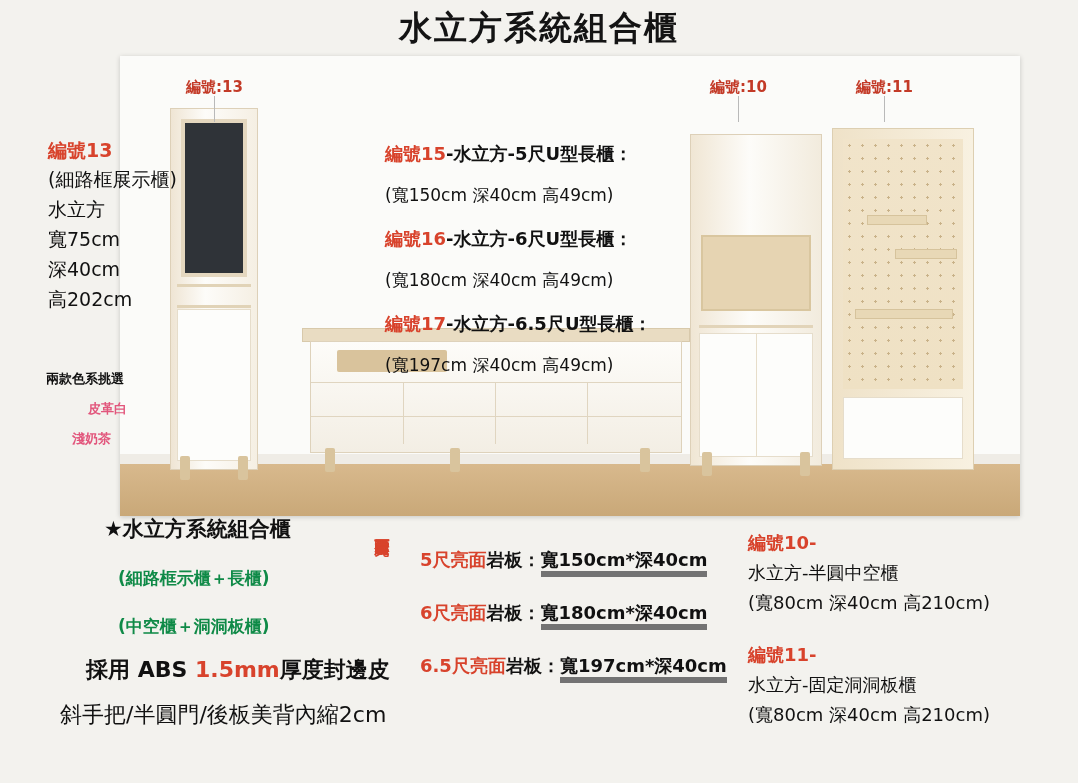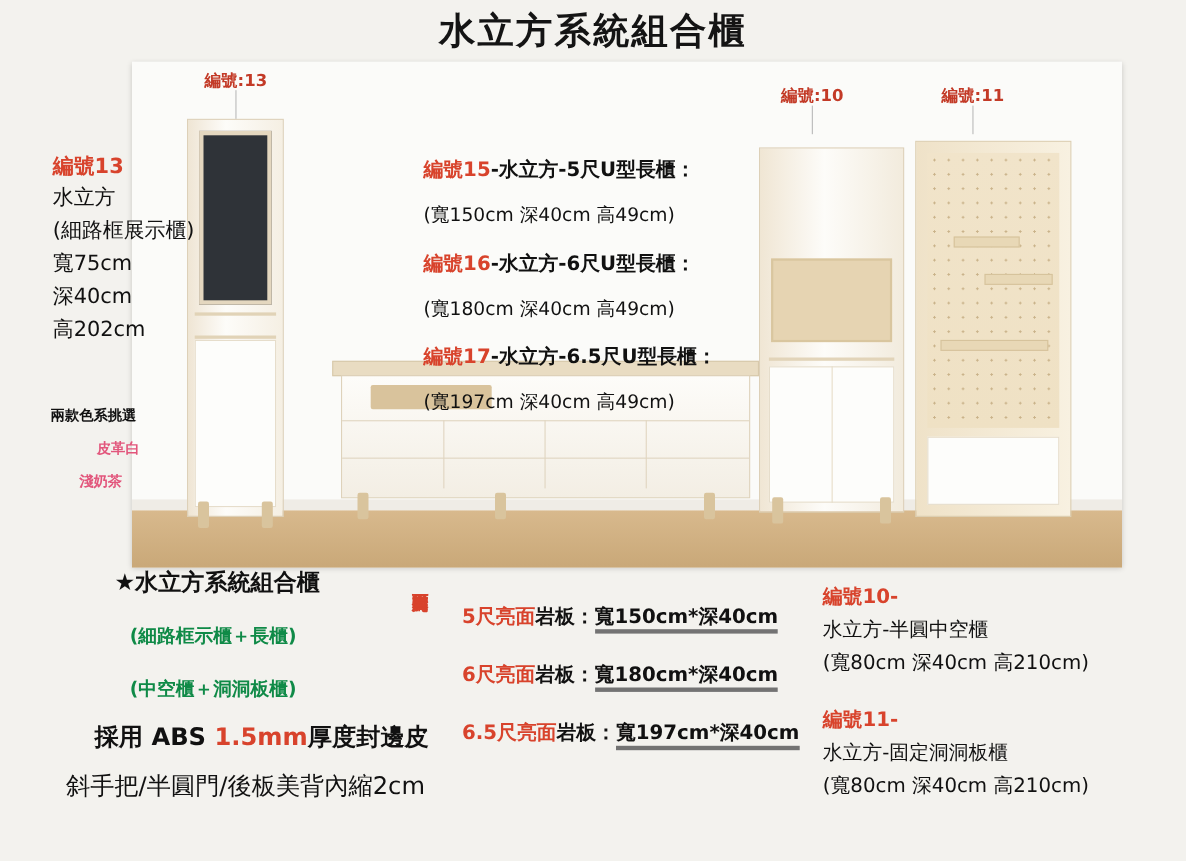--- a/index.html
+++ b/index.html
@@ -144,21 +144,21 @@
 
   .vert{
     position:absolute;left:370px;top:528px;width:22px;
     font-size:15px;color:#d8432c;font-weight:bold;
     writing-mode:vertical-rl;text-orientation:upright;line-height:20px;
   }
 
   .slab{position:absolute;font-size:18px;font-weight:bold;white-space:nowrap;}
   .slab .n{color:#d8432c;}
   .slab .w{color:#111;}
-  .slab .u{border-bottom:4px solid #737373;padding-bottom:1px;}
+  .slab .u{border-bottom:6px solid #737373;padding-bottom:1px;}
 
   .rblock{position:absolute;font-size:18px;color:#111;white-space:nowrap;}
   .rblock .hd{color:#d8432c;font-weight:bold;}
   .rblock .ln{line-height:30px;}
 </style>
 </head>
 <body>
 
 <div class="page">
 
@@ -201,34 +201,34 @@
 
     <div class="pegcab">
       <div class="pegboard"></div>
       <div class="peg-shelf" style="left:34px;top:86px;width:58px;height:8px"></div>
       <div class="peg-shelf" style="left:62px;top:120px;width:60px;height:8px"></div>
       <div class="peg-shelf" style="left:22px;top:180px;width:96px;height:8px"></div>
       <div class="lowbox"></div>
     </div>
   </div>
 
-  <div class="callout" style="left:186px;top:64px">
+  <div class="callout" style="left:186px;top:78px">
     <span>編號:13</span><span class="line"></span>
   </div>
   <div class="callout" style="left:710px;top:78px">
     <span>編號:10</span><span class="line"></span>
   </div>
   <div class="callout" style="left:856px;top:78px">
     <span>編號:11</span><span class="line"></span>
   </div>
 
   <div class="left-block">
     <div class="hd">編號13</div>
+    <div class="ln">(細路框展示櫃)</div>
     <div class="ln">水立方</div>
-    <div class="ln">(細路框展示櫃)</div>
     <div class="ln">寬75cm</div>
     <div class="ln">深40cm</div>
     <div class="ln">高202cm</div>
   </div>
 
   <div class="pinkblock">
     <div class="ln blk bold">兩款色系挑選</div>
     <div class="ln pink bold" style="margin-left:42px">皮革白</div>
     <div class="ln pink bold" style="margin-left:26px">淺奶茶</div>
   </div>

